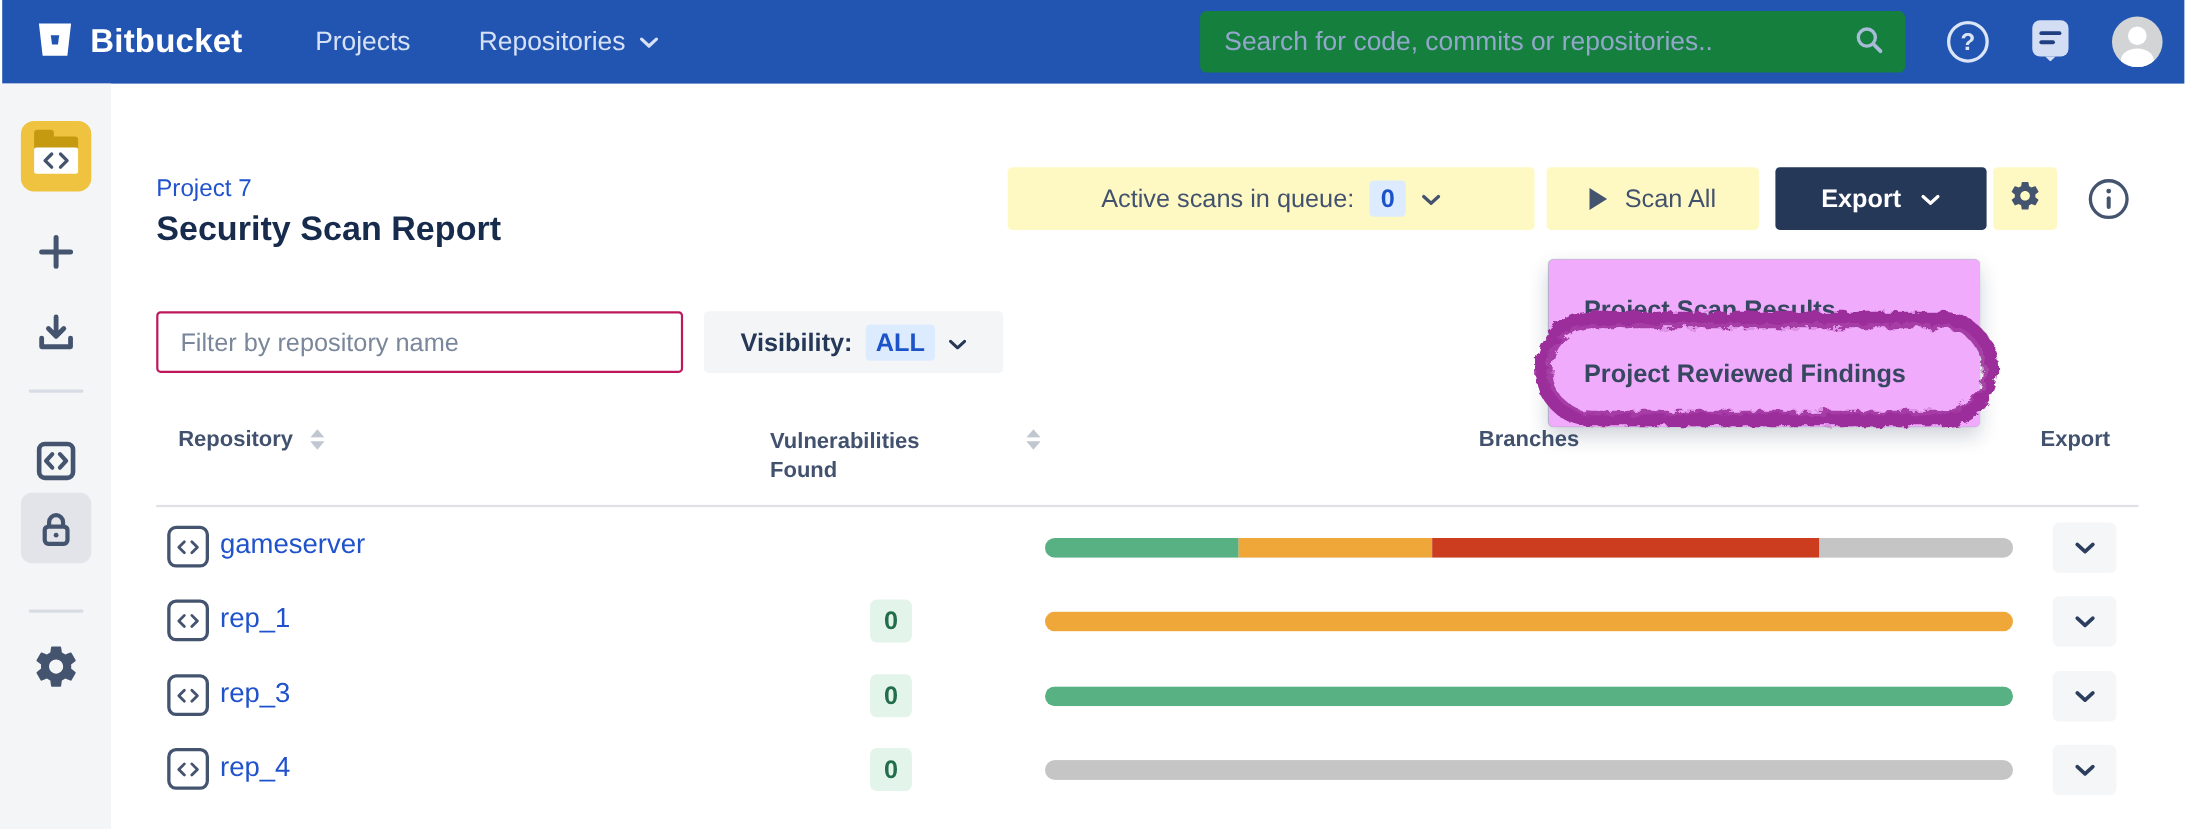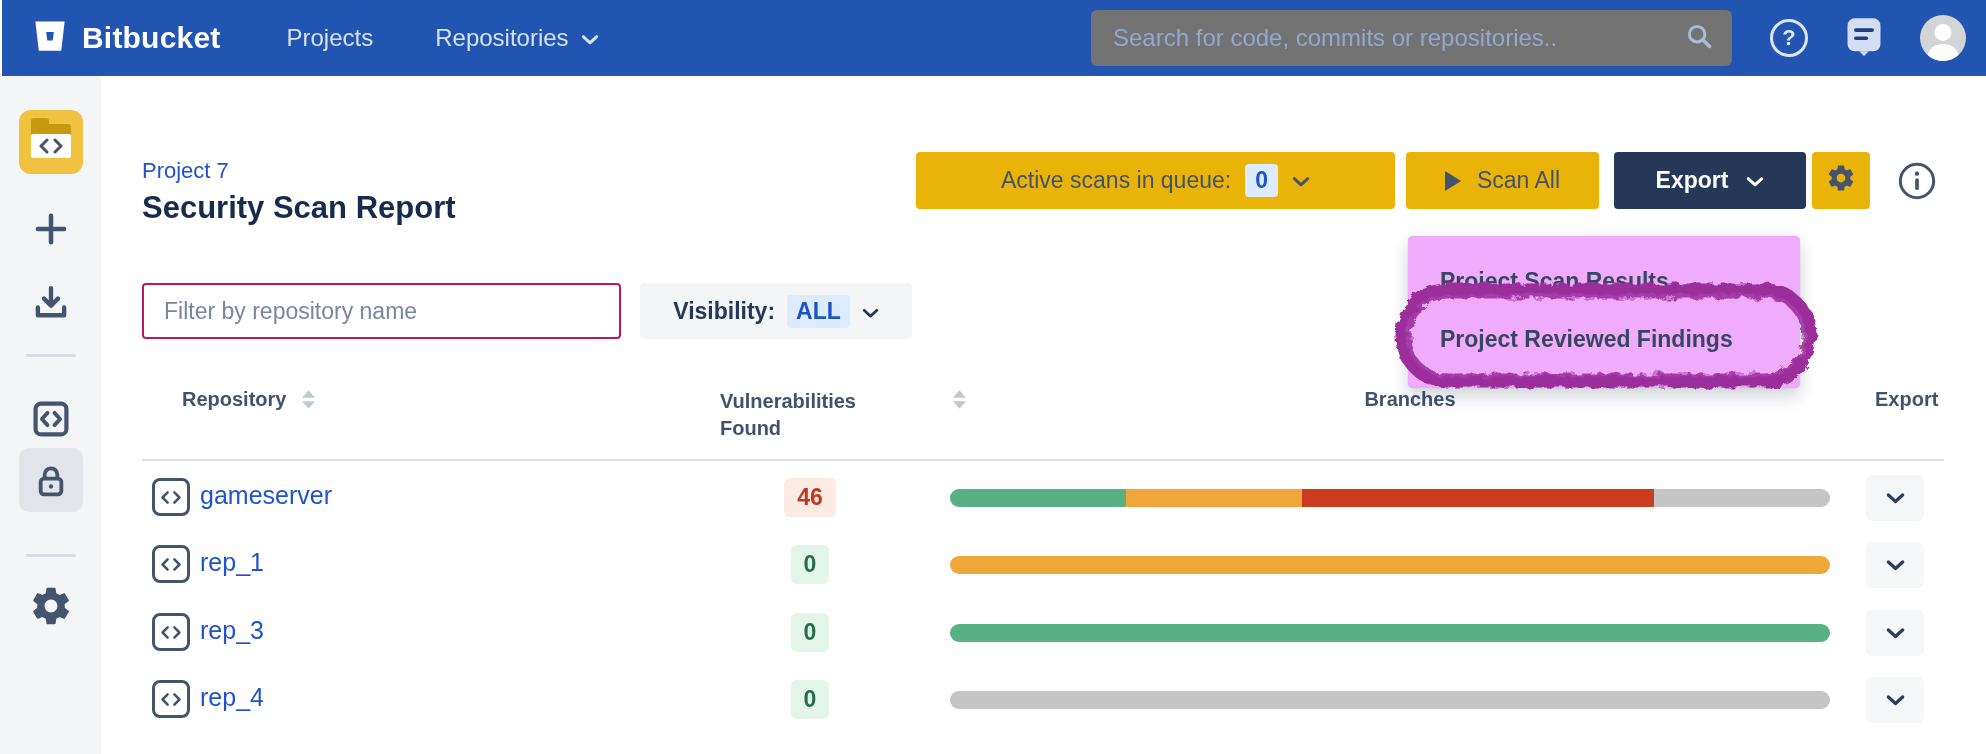--- a/index.html
+++ b/index.html
@@ -7,21 +7,21 @@
   body { font-family:"Liberation Sans", sans-serif; color:#172b4d; }
   .screen { position:relative; width:1986px; height:754px; overflow:hidden; background:#fff; }
 
   
   .topnav { position:absolute; left:2px; top:0; width:1986px; height:76px; background:#2155b1; display:flex; align-items:center;gap:36px; }
   .brand { display:flex; align-items:center; gap:14px; margin-left:30px; cursor:pointer; }
   .brand-name { color:#fff; font-size:30px; font-weight:700; letter-spacing:.2px; }
   .nav-item { color:#d6e1f6; font-size:24px; font-weight:500; margin-left:62px; display:flex; align-items:center; gap:12px; cursor:pointer; }
   .nav-item:first-of-type { margin-left:30px; }
   .chev { display:inline-block; }
-  .search-box { position:absolute; left:1089px; top:10px; width:641px; height:56px; background:#737373; border-radius:6px; display:flex; align-items:center; padding:0 18px 0 22px; }
+  .search-box { position:absolute; left:1089px; top:10px; width:641px; height:56px; background:#15803d; border-radius:6px; display:flex; align-items:center; padding:0 18px 0 22px; }
   .search-box input { flex:1; background:transparent; border:none; outline:none; color:#dbe5f7; font-size:24px; font-family:"Liberation Sans", sans-serif; }
   .search-box input::placeholder { color:#93a7cc; }
   .nav-right { position:absolute; right:22px; top:0; height:76px; display:flex; align-items:center; gap:38px; }
   .help-circle { width:38px; height:38px; border:3px solid #dbe5f7; border-radius:50%; color:#dbe5f7; font-size:22px; font-weight:700; display:flex; align-items:center; justify-content:center; cursor:pointer; }
   .avatar { width:46px; height:46px; border-radius:50%; background:#d3d4d6; position:relative; overflow:hidden; cursor:pointer; }
   .avatar::before { content:""; position:absolute; left:50%; top:9px; transform:translateX(-50%); width:17px; height:17px; border-radius:50%; background:#fff; }
   .avatar::after { content:""; position:absolute; left:50%; top:29px; transform:translateX(-50%); width:30px; height:22px; border-radius:50% 50% 0 0; background:#fff; }
 
   
   .sidebar { position:absolute; left:0; top:76px; width:101px; height:678px; background:#f4f5f7; }
@@ -31,21 +31,21 @@
   .folder-back::before { content:""; position:absolute; left:0; top:-6px; width:18px; height:8px; background:#c59a10; border-radius:3px 3px 0 0; }
   .folder-front { position:absolute; left:12px; top:24px; width:40px; height:24px; background:#fff; border-radius:2px; display:flex; align-items:center; justify-content:center; }
   .side-divider { position:absolute; left:26px; width:50px; height:3px; background:#d8dce3; border-radius:2px; }
   .side-sel { position:absolute; left:19px; width:64px; height:64px; background:#e2e4e9; border-radius:10px; }
 
   
   .breadcrumb { position:absolute; left:142px; top:158px; font-size:22px; color:#2052cc; cursor:pointer; }
   .page-title { position:absolute; left:142px; top:190px; font-size:31px; font-weight:700; color:#172b4d; }
 
   
-  .pill { position:absolute; top:152px; height:57px; background:#eab308; border-radius:4px; display:flex; align-items:center; justify-content:center; font-size:23px; color:#42526e; }
+  .pill { position:absolute; top:152px; height:57px; background:#fef9c3; border-radius:4px; display:flex; align-items:center; justify-content:center; font-size:23px; color:#42526e; }
   .queue { left:916px; width:479px; gap:14px; font-weight:500; cursor:pointer; }
   .count-badge { background:#ddebff; color:#1d53c9; font-weight:700; border-radius:4px; padding:3px 10px; }
   .scan-all { left:1406px; width:193px; gap:16px; font-weight:500; cursor:pointer; }
   .play-tri { width:0; height:0; border-left:16px solid #44546f; border-top:10px solid transparent; border-bottom:10px solid transparent; }
   .export-btn { left:1614px; width:192px; background:#253858; color:#fff; font-weight:600; gap:18px; cursor:pointer; }
   .gear-btn { left:1812px; width:58px; cursor:pointer; }
   .info-btn { position:absolute; left:1896px; top:160px; width:42px; height:42px; display:flex; align-items:center; justify-content:center; cursor:pointer; background:transparent; border:none; }
 
   
   .dropdown { position:absolute; left:1408px; top:236px; width:392px; background:#f0abfc; border-radius:5px; box-shadow:0 8px 18px rgba(9,30,66,.2), 0 0 1px rgba(9,30,66,.3); padding:16px 0 20px 0; z-index:20; }
@@ -53,21 +53,21 @@
   .annotation { position:absolute; left:1386px; top:274px; z-index:30; pointer-events:none; }
 
   
   .filter-input { position:absolute; left:142px; top:283px; width:479px; height:56px; border:2px solid #be185d; border-radius:4px; padding:0 20px; font-size:23px; color:#172b4d; font-family:"Liberation Sans", sans-serif; outline:none; }
   .filter-input::placeholder { color:#7a869a; }
   .visibility { position:absolute; left:640px; top:283px; width:272px; height:56px; background:#f4f5f7; border-radius:4px; display:flex; align-items:center; justify-content:center; gap:12px; font-size:23px; cursor:pointer; }
   .vis-label { font-weight:600; color:#253858; }
   .vis-value { background:#ddebff; color:#1d53c9; font-weight:700; border-radius:4px; padding:3px 9px; }
 
   
-  .th { position:absolute; font-size:20px; font-weight:700; color:#42526e;margin-left:20px; }
+  .th { position:absolute; font-size:20px; font-weight:700; color:#42526e; }
   .th-repo { left:162px; top:388px; display:flex; align-items:center; gap:16px; cursor:pointer; }
   .th-vuln { left:700px; top:388px; width:240px; line-height:27px; cursor:pointer; }
   .th-vuln .sort { position:absolute; right:-6px; top:2px; }
   .th-branches { left:1290px; top:388px; width:200px; text-align:center; }
   .th-actions { left:1855px; top:388px; }
   .sort { display:inline-flex; flex-direction:column; gap:3px; }
   .header-divider { position:absolute; left:142px; top:459px; width:1802px; height:2px; background:#dfe1e6; }
 
   .t-row { position:absolute; left:0; width:1986px; height:67px; }
   .repo-icon { position:absolute; left:152px; top:14px; width:38px; height:38px; border:3px solid #44546f; border-radius:8px; display:flex; align-items:center; justify-content:center; }
@@ -293,23 +293,20 @@
   <div class="header-divider"></div>
 
   <div class="t-row" style="top:464px;">
     <span class="repo-icon">
         <svg width="22" height="15" viewBox="0 0 26 16">
           <path d="M9 2 L3 8 L9 14" fill="none" stroke="#44546f" stroke-width="3" stroke-linecap="round" stroke-linejoin="round"></path>
           <path d="M17 2 L23 8 L17 14" fill="none" stroke="#44546f" stroke-width="3" stroke-linecap="round" stroke-linejoin="round"></path>
         </svg>
       </span>
     <a class="repo-link">gameserver</a>
-    <span class="badge-wrap">
-        <span class="vuln-badge" data-variant="red">46</span>
-      </span>
     <span class="bar">
         <span class="bar-seg" style="width: 20%; background: rgb(87, 177, 131);"></span>
         <span class="bar-seg" style="width: 20%; background: rgb(240, 167, 58);"></span>
         <span class="bar-seg" style="width: 40%; background: rgb(203, 61, 30);"></span>
         <span class="bar-seg" style="width: 20%; background: rgb(197, 197, 198);"></span>
       </span>
     <button class="action-btn">
         <svg width="19" height="13" viewBox="0 0 16 10">
           <path d="M2 2 L8 7.5 L14 2" fill="none" stroke="#2c3e5d" stroke-width="2.8" stroke-linecap="round" stroke-linejoin="round"></path>
         </svg>

